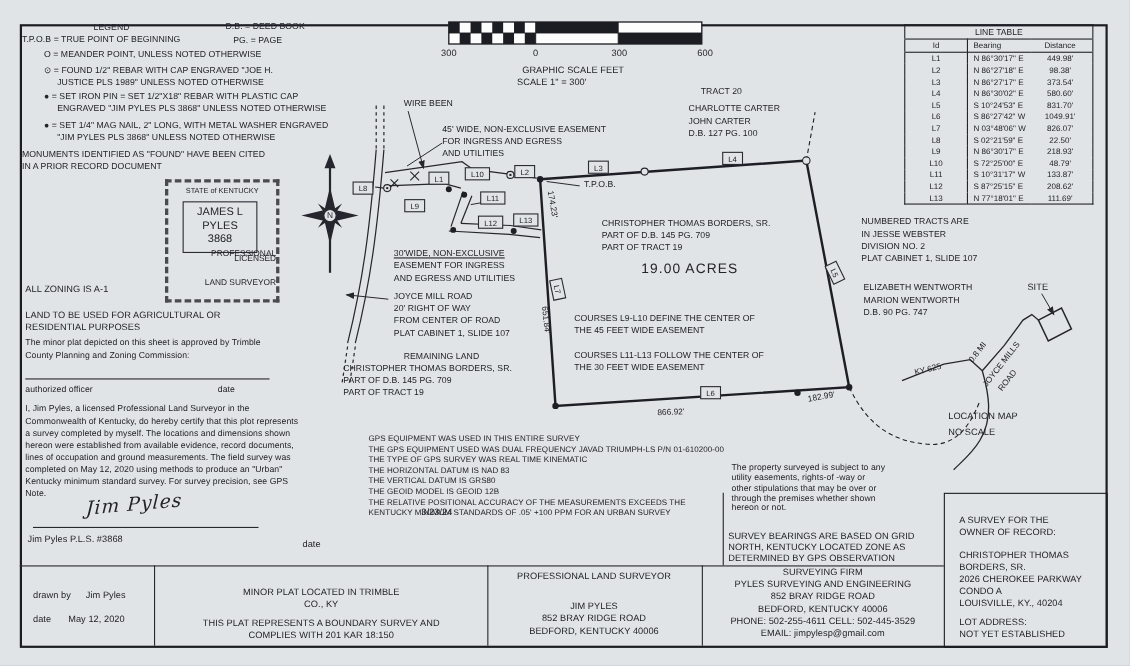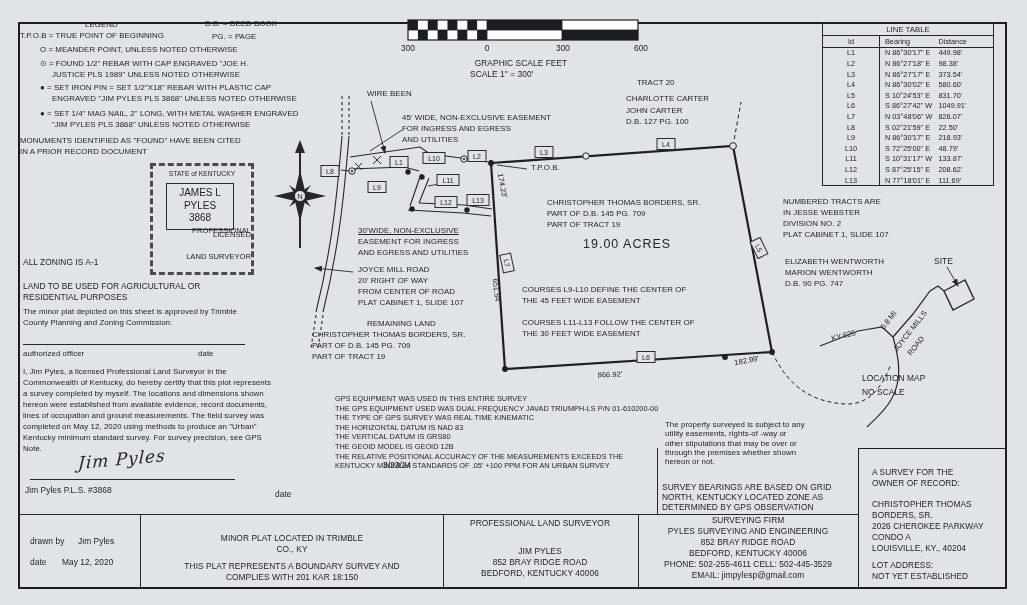--- a/index.html
+++ b/index.html
@@ -23,21 +23,21 @@
   .sealbox{position:absolute;left:13px;top:17px;width:66px;height:42px;border:1px solid #2b2b33;
            text-align:center;font-size:10px;line-height:1.25;padding-top:3px}
   .lic{position:absolute;left:0;width:100%;text-align:right;font-size:7.6px}
   .ltable{position:absolute;left:822px;top:22px;width:172px;border-collapse:collapse;
           border:1.5px solid #23232b;font-size:7.3px;table-layout:fixed}
   .ltable td,.ltable th{padding:0 2px;height:10.6px;font-weight:normal}
   .ltable .title td{text-align:center;border-bottom:1px solid #23232b;font-size:7.8px;height:12px}
   .ltable .hdr td{border-bottom:1px solid #23232b}
   .ltable .cid{width:26px;text-align:center;border-right:1px solid #23232b}
   .ltable .cbr{width:88px;padding-left:5px}
-  .ltable .cds{width:50px;text-align:left;padding-right:4px}
+  .ltable .cds{width:50px;text-align:center;padding-right:4px}
   .sig{position:absolute;left:78px;top:449px;font-family:"DejaVu Serif",serif;font-style:italic;
        font-size:17px;transform:rotate(-5deg) skewX(-8deg);letter-spacing:1px}
   .wm{position:absolute;left:0px;top:558px;font-family:"Liberation Serif",serif;font-weight:700;
       font-size:20px;color:#2e2e31;letter-spacing:.5px;z-index:9}
   .fbox5{position:absolute;left:858px;top:448px;width:147px;height:139px;border:1.5px solid #1c1c23}
 </style>
 </head>
 <body>
 
 <div class="page">

